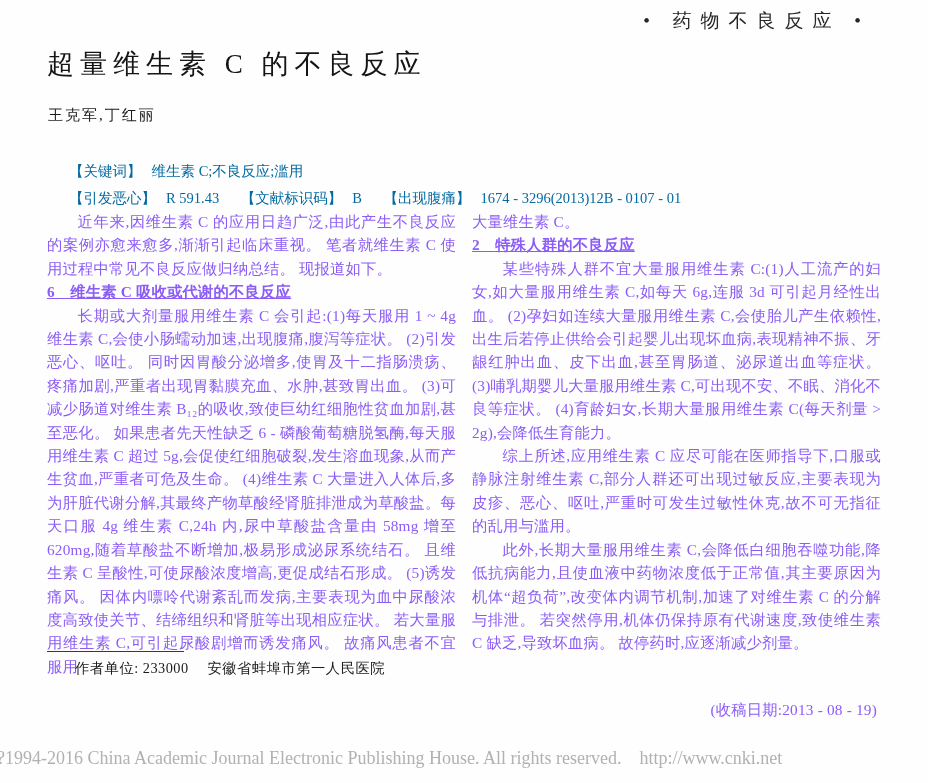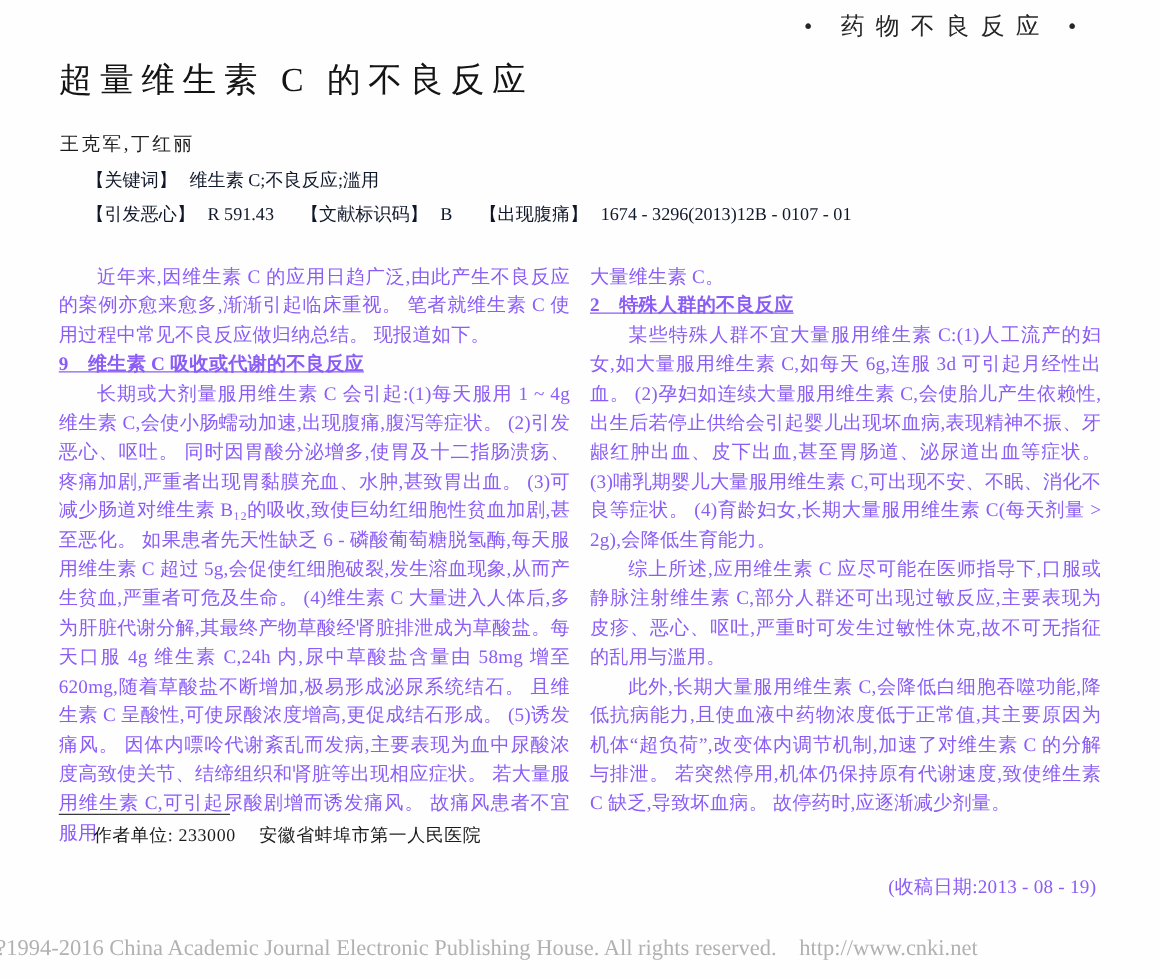--- a/index.html
+++ b/index.html
@@ -35,26 +35,26 @@
   .article-authors {
     position: absolute;
     top: 106px;
     left: 48px;
     font-size: 15px;
     letter-spacing: 2px;
     color: #1b1b1b;
   }
   .article-meta {
     position: absolute;
-    top: 132px;
+    top: 158px;
     left: 69px;
     width: 790px;
     font-size: 14.5px;
     line-height: 26.5px;
-    color: #0f172a;
+    color: #0369a1;
     white-space: nowrap;
   }
   .meta-label { margin-right: 10px; }
   .meta-value { margin-right: 18px; }
   .columns {
     position: absolute;
     top: 210px;
     left: 47px;
     width: 834px;
     display: flex;
@@ -119,21 +119,21 @@
     <div class="meta-line">
       <span class="meta-label">【引发恶心】</span><span class="meta-value">R 591.43</span>
       <span class="meta-label">【文献标识码】</span><span class="meta-value">B</span>
       <span class="meta-label">【出现腹痛】</span><span class="meta-value">1674 - 3296(2013)12B - 0107 - 01</span>
     </div>
   </div>
 
   <div class="columns">
     <div class="column column-left" id="col-left">
         <p class="block indent">近年来,因维生素 C 的应用日趋广泛,由此产生不良反应的案例亦愈来愈多,渐渐引起临床重视。 笔者就维生素 C 使用过程中常见不良反应做归纳总结。 现报道如下。</p>
-        <p class="block heading">9　维生素 C 吸收或代谢的不良反应</p>
+        <p class="block heading">6　维生素 C 吸收或代谢的不良反应</p>
         <p class="block indent">长期或大剂量服用维生素 C 会引起:(1)每天服用 1 ~ 4g 维生素 C,会使小肠蠕动加速,出现腹痛,腹泻等症状。 (2)引发恶心、呕吐。 同时因胃酸分泌增多,使胃及十二指肠溃疡、疼痛加剧,严重者出现胃黏膜充血、水肿,甚致胃出血。 (3)可减少肠道对维生素 B₁₂的吸收,致使巨幼红细胞性贫血加剧,甚至恶化。 如果患者先天性缺乏 6 - 磷酸葡萄糖脱氢酶,每天服用维生素 C 超过 5g,会促使红细胞破裂,发生溶血现象,从而产生贫血,严重者可危及生命。 (4)维生素 C 大量进入人体后,多为肝脏代谢分解,其最终产物草酸经肾脏排泄成为草酸盐。每天口服 4g 维生素 C,24h 内,尿中草酸盐含量由 58mg 增至 620mg,随着草酸盐不断增加,极易形成泌尿系统结石。 且维生素 C 呈酸性,可使尿酸浓度增高,更促成结石形成。 (5)诱发痛风。 因体内嘌呤代谢紊乱而发病,主要表现为血中尿酸浓度高致使关节、结缔组织和肾脏等出现相应症状。 若大量服用维生素 C,可引起尿酸剧增而诱发痛风。 故痛风患者不宜服用</p>
       </div>
     <div class="column column-right" id="col-right">
         <p class="block plain">大量维生素 C。</p>
         <p class="block heading">2　特殊人群的不良反应</p>
         <p class="block indent">某些特殊人群不宜大量服用维生素 C:(1)人工流产的妇女,如大量服用维生素 C,如每天 6g,连服 3d 可引起月经性出血。 (2)孕妇如连续大量服用维生素 C,会使胎儿产生依赖性,出生后若停止供给会引起婴儿出现坏血病,表现精神不振、牙龈红肿出血、皮下出血,甚至胃肠道、泌尿道出血等症状。 (3)哺乳期婴儿大量服用维生素 C,可出现不安、不眠、消化不良等症状。 (4)育龄妇女,长期大量服用维生素 C(每天剂量 &gt; 2g),会降低生育能力。</p>
         <p class="block indent">综上所述,应用维生素 C 应尽可能在医师指导下,口服或静脉注射维生素 C,部分人群还可出现过敏反应,主要表现为皮疹、恶心、呕吐,严重时可发生过敏性休克,故不可无指征的乱用与滥用。</p>
         <p class="block indent">此外,长期大量服用维生素 C,会降低白细胞吞噬功能,降低抗病能力,且使血液中药物浓度低于正常值,其主要原因为机体“超负荷”,改变体内调节机制,加速了对维生素 C 的分解与排泄。 若突然停用,机体仍保持原有代谢速度,致使维生素 C 缺乏,导致坏血病。 故停药时,应逐渐减少剂量。</p>
         <p class="block date">(收稿日期:2013 - 08 - 19)</p>
       </div>

